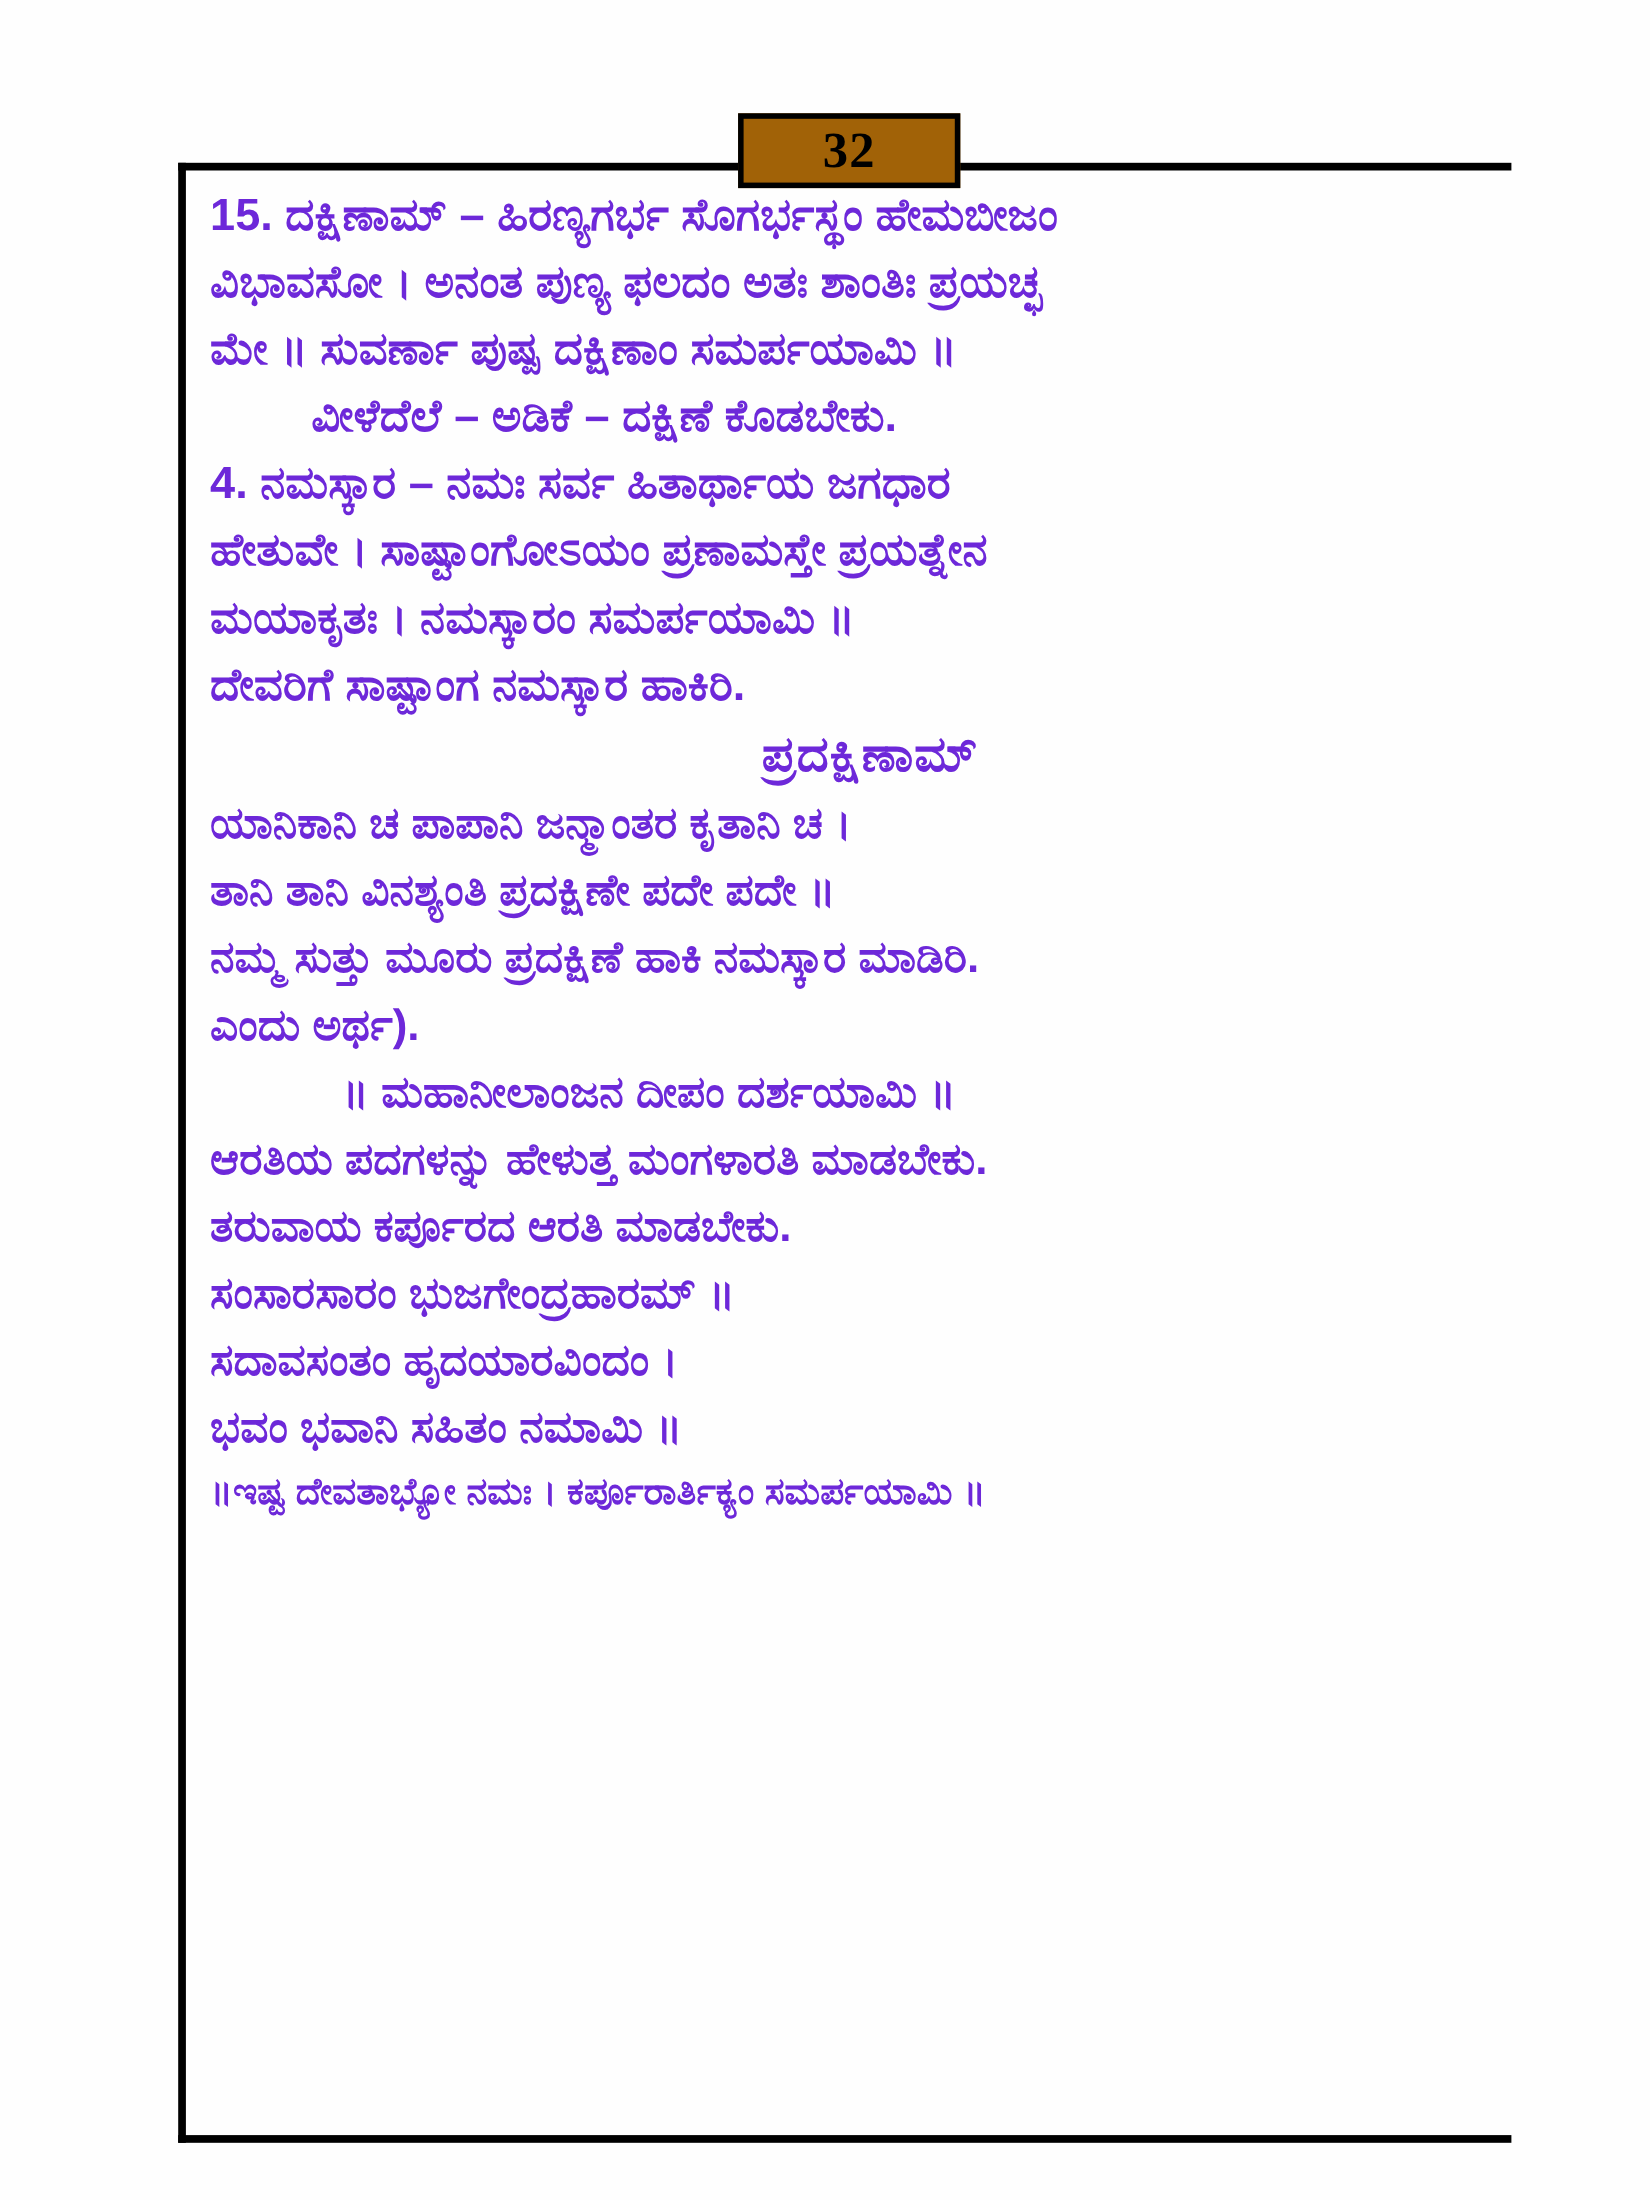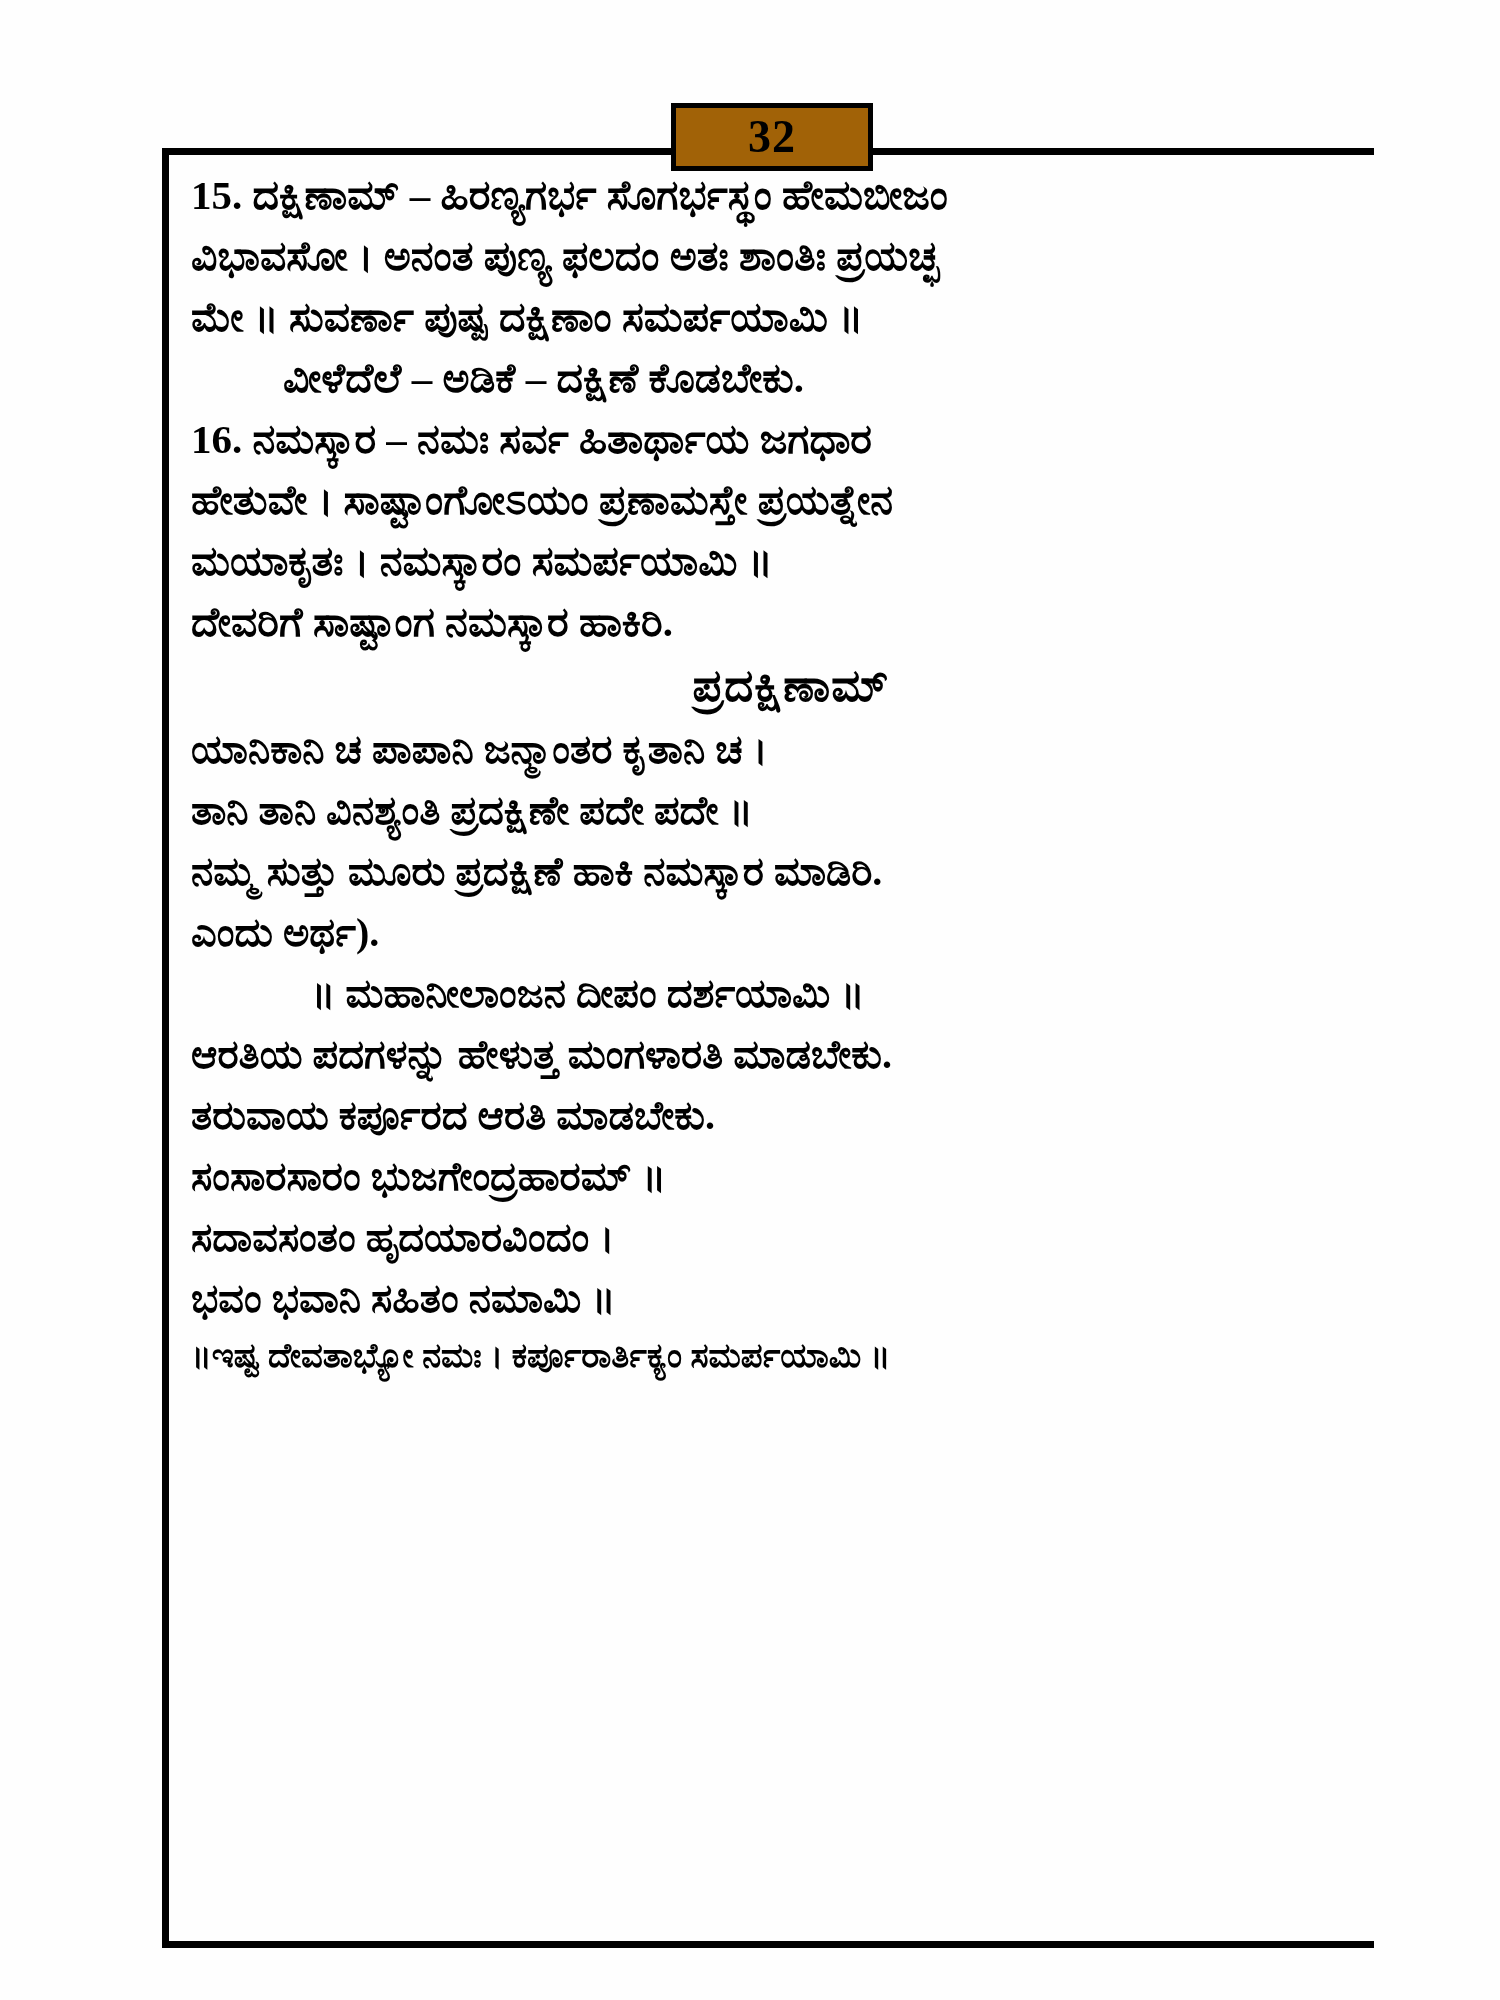--- a/index.html
+++ b/index.html
@@ -70,25 +70,25 @@
   }
 
   .content {
     position: absolute;
     left: 22px;
     top: 10px;
     width: 1200px;
   }
 
   .ln {
-    font-family: Liberation Serif, serif;
+    font-family: Liberation Sans, sans-serif;
     font-weight: bold;
     font-size: 40px;
     line-height: 61px;
-    color: #000000;
+    color: #6d28d9;
     white-space: nowrap;
     letter-spacing: 0px;
   }
   .ln.big { font-size: 41px; }
   .ln.center { text-align: left; }
   .ln.indent1 { padding-left: 92px; }
   .ln.indent2 { padding-left: 120px; }
   .ln.heading {
     text-align: center;
     font-size: 45px;
@@ -110,21 +110,21 @@
   </div>
 
   <div class="frame">
     <div class="content">
 
       <div class="ln big">15.  ದಕ್ಷಿಣಾಮ್ – ಹಿರಣ್ಯಗರ್ಭ ಸೊಗರ್ಭಸ್ಥಂ ಹೇಮಬೀಜಂ</div>
       <div class="ln big">ವಿಭಾವಸೋ । ಅನಂತ ಪುಣ್ಯ ಫಲದಂ ಅತಃ ಶಾಂತಿಃ ಪ್ರಯಚ್ಛ</div>
       <div class="ln big">ಮೇ ॥ ಸುವರ್ಣಾ ಪುಷ್ಪ ದಕ್ಷಿಣಾಂ ಸಮರ್ಪಯಾಮಿ ॥</div>
       <div class="ln big indent1">ವೀಳೆದೆಲೆ – ಅಡಿಕೆ – ದಕ್ಷಿಣೆ ಕೊಡಬೇಕು.</div>
 
-      <div class="ln big">16.  ನಮಸ್ಕಾರ – ನಮಃ ಸರ್ವ  ಹಿತಾರ್ಥಾಯ  ಜಗಧಾರ</div>
+      <div class="ln big">4.  ನಮಸ್ಕಾರ – ನಮಃ ಸರ್ವ  ಹಿತಾರ್ಥಾಯ  ಜಗಧಾರ</div>
       <div class="ln big">ಹೇತುವೇ । ಸಾಷ್ಟಾಂಗೋಽಯಂ   ಪ್ರಣಾಮಸ್ತೇ ಪ್ರಯತ್ನೇನ</div>
       <div class="ln big">ಮಯಾಕೃತಃ ।  ನಮಸ್ಕಾರಂ ಸಮರ್ಪಯಾಮಿ ॥</div>
       <div class="ln big">ದೇವರಿಗೆ ಸಾಷ್ಟಾಂಗ ನಮಸ್ಕಾರ ಹಾಕಿರಿ.</div>
 
       <div class="ln heading">ಪ್ರದಕ್ಷಿಣಾಮ್</div>
 
       <div class="ln">ಯಾನಿಕಾನಿ ಚ ಪಾಪಾನಿ ಜನ್ಮಾಂತರ ಕೃತಾನಿ ಚ ।</div>
       <div class="ln">ತಾನಿ ತಾನಿ ವಿನಶ್ಯಂತಿ ಪ್ರದಕ್ಷಿಣೇ ಪದೇ ಪದೇ ॥</div>
       <div class="ln">ನಮ್ಮ ಸುತ್ತು ಮೂರು ಪ್ರದಕ್ಷಿಣೆ ಹಾಕಿ ನಮಸ್ಕಾರ ಮಾಡಿರಿ.</div>
       <div class="ln">ಎಂದು ಅರ್ಥ).</div>

